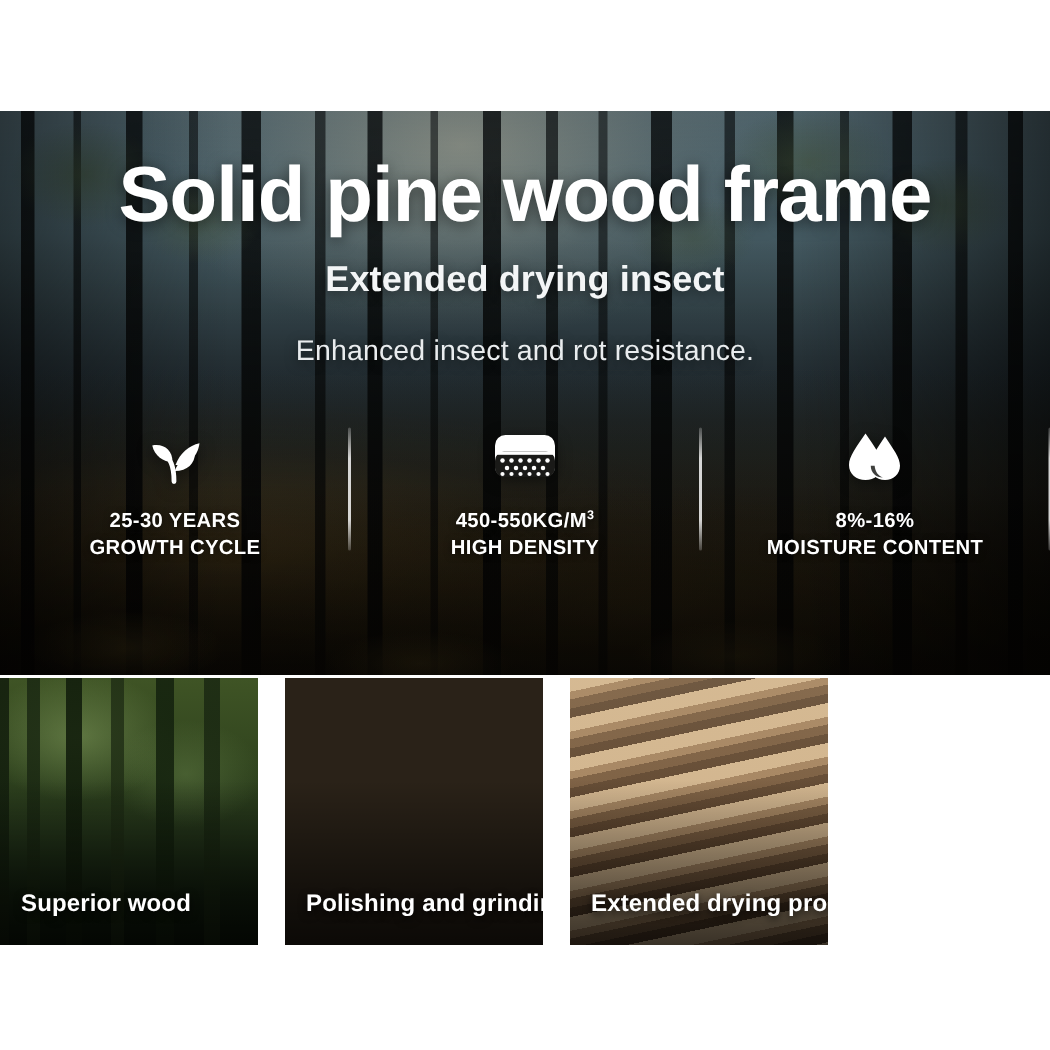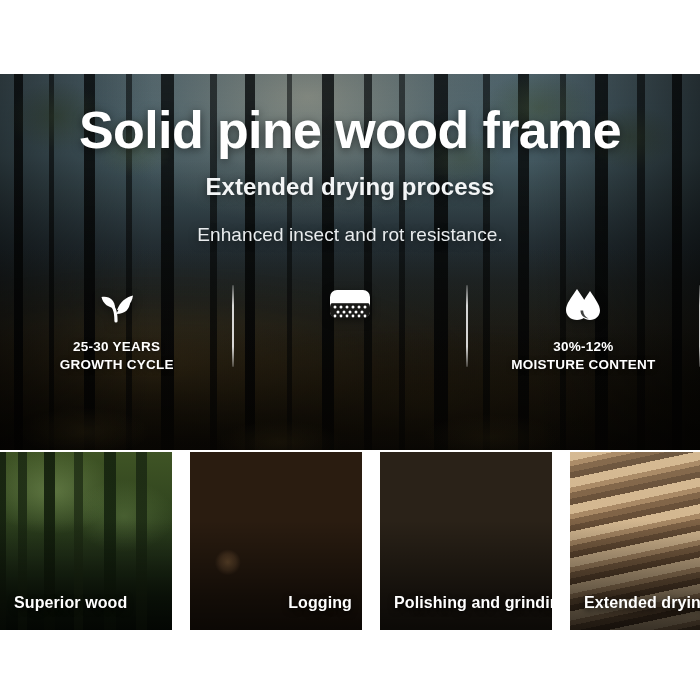--- a/index.html
+++ b/index.html
@@ -218,21 +218,21 @@
       <i style="left:91%;width:8px;opacity:.82;"></i>
       <i style="left:96%;width:10px;"></i>
     </div>
 
     <div class="canopy"></div>
     <div class="undergrowth"></div>
     <div class="hero-vignette"></div>
 
     <div class="hero-copy">
       <h1 class="headline">Solid pine wood frame</h1>
-      <p class="subhead">Extended drying process</p>
+      <p class="subhead">Extended drying insect</p>
       <p class="tagline">Enhanced insect and rot resistance.</p>
     </div>
 
     <div class="features">
 
       <div class="feature">
         <div class="f-icon">
           <svg width="44" height="40" viewBox="0 0 44 40">
             <path d="M21 37 C21 27 19 21 12 17" stroke="#fff" stroke-width="3.2" fill="none" stroke-linecap="round"></path>
             <path d="M21.5 30 C24 23 29 19 35 18 C35 25 30 30 21.5 30 Z" fill="#fff"></path>
@@ -268,57 +268,56 @@
                 <circle cx="35" cy="28" r="1.5"></circle>
               <circle cx="8" cy="32" r="1.4"></circle>
                 <circle cx="14" cy="32" r="1.4"></circle>
                 <circle cx="20" cy="32" r="1.4"></circle>
               <circle cx="26" cy="32" r="1.4"></circle>
                 <circle cx="32" cy="32" r="1.4"></circle>
                 <circle cx="38" cy="32" r="1.4"></circle>
             </g>
           </svg>
         </div>
+        <div class="f-text">
+          <span>450-550KG/M</span><sup>3</sup><br>
+          <span>HIGH DENSITY</span>
+        </div>
       </div>
 
       <div class="divider"></div>
 
       <div class="feature">
         <div class="f-icon">
           <svg width="44" height="40" viewBox="0 0 44 40">
             <path d="M16 5 C10 14 5 20 5 26 C5 32 10 36 16 36 C22 36 27 32 27 26 C27 20 22 14 16 5 Z" fill="#fff"></path>
             <path d="M29 7 C23.5 15.5 19 21 19 26.5 C19 32 23.5 36 29 36 C34.5 36 39 32 39 26.5 C39 21 34.5 15.5 29 7 Z" fill="#fff"></path>
             <path d="M19.5 26.5 C19.5 31 23 34.4 27.6 34.4 C24.4 33.2 22.4 30.4 22.1 26.5 Z" fill="#1d1f1c" opacity=".85"></path>
           </svg>
         </div>
         <div class="f-text">
-          <span>30%-12%</span><br>
+          <span>8%-16%</span><br>
           <span>MOISTURE CONTENT</span>
         </div>
       </div>
 
       <div class="divider"></div>
 
 
     </div>
   </div>
 
   <div class="strip">
 
     <div class="shot">
       <div class="shot-img p1"></div>
       <div class="shot-shade"></div>
       <div class="shot-cap">Superior wood</div>
     </div>
 
-    <div class="shot">
-      <div class="shot-img p2"></div>
-      <div class="shot-shade"></div>
-      <div class="shot-cap right-al">Logging</div>
-    </div>
 
     <div class="shot">
       <div class="shot-img p3"></div>
       <div class="shot-shade"></div>
       <div class="shot-cap">Polishing and grinding</div>
     </div>
 
     <div class="shot">
       <div class="shot-img p4"></div>
       <div class="shot-shade"></div>

